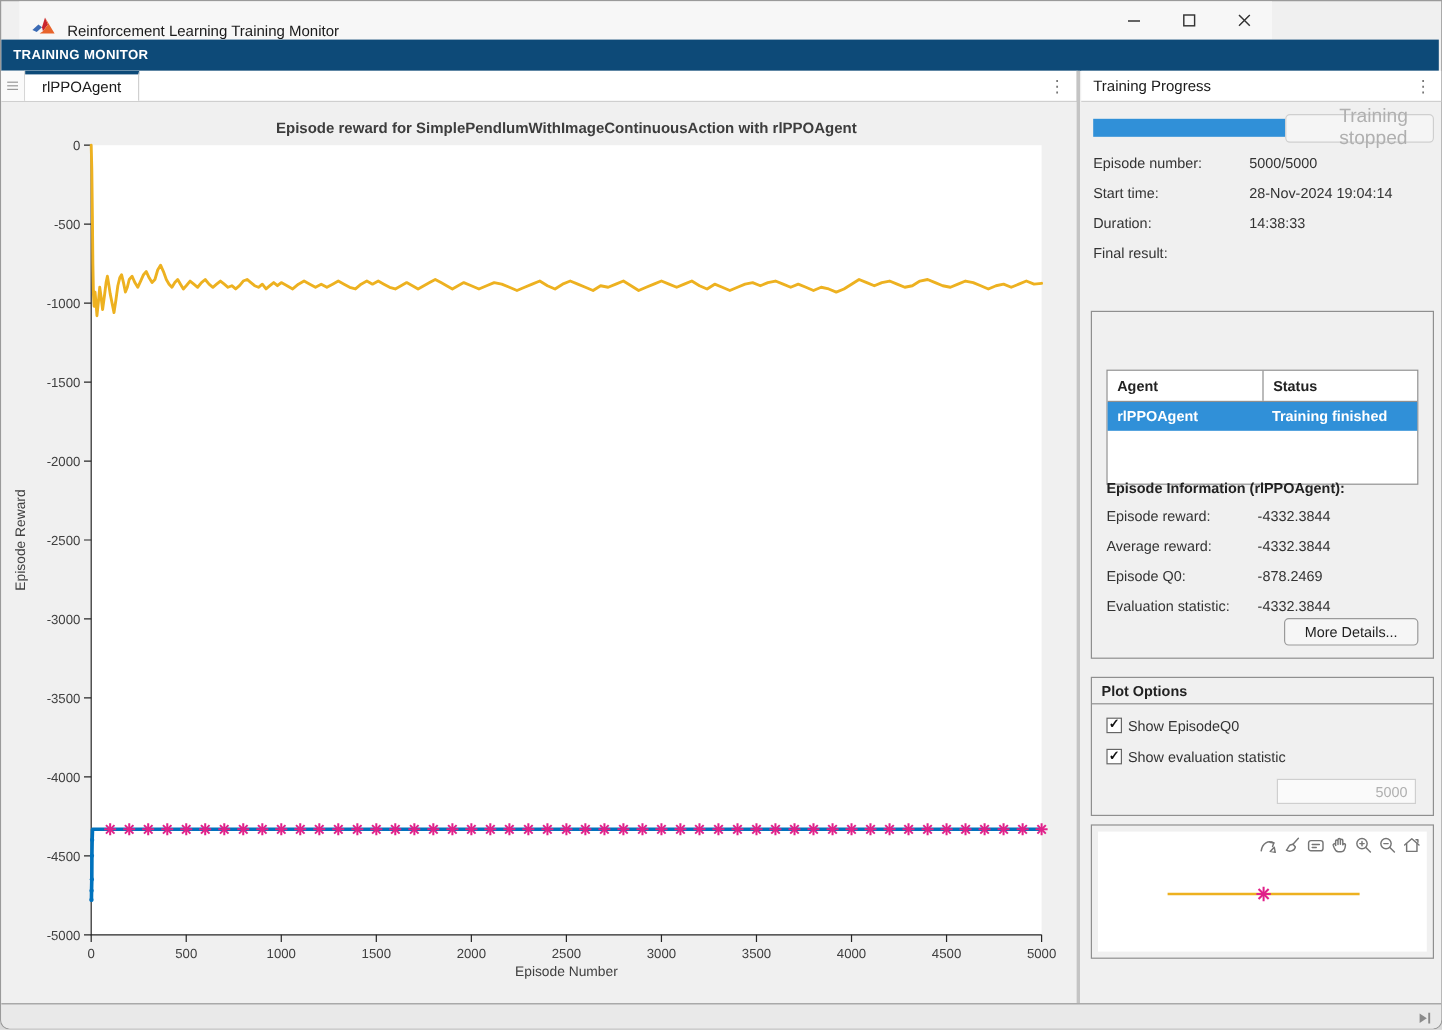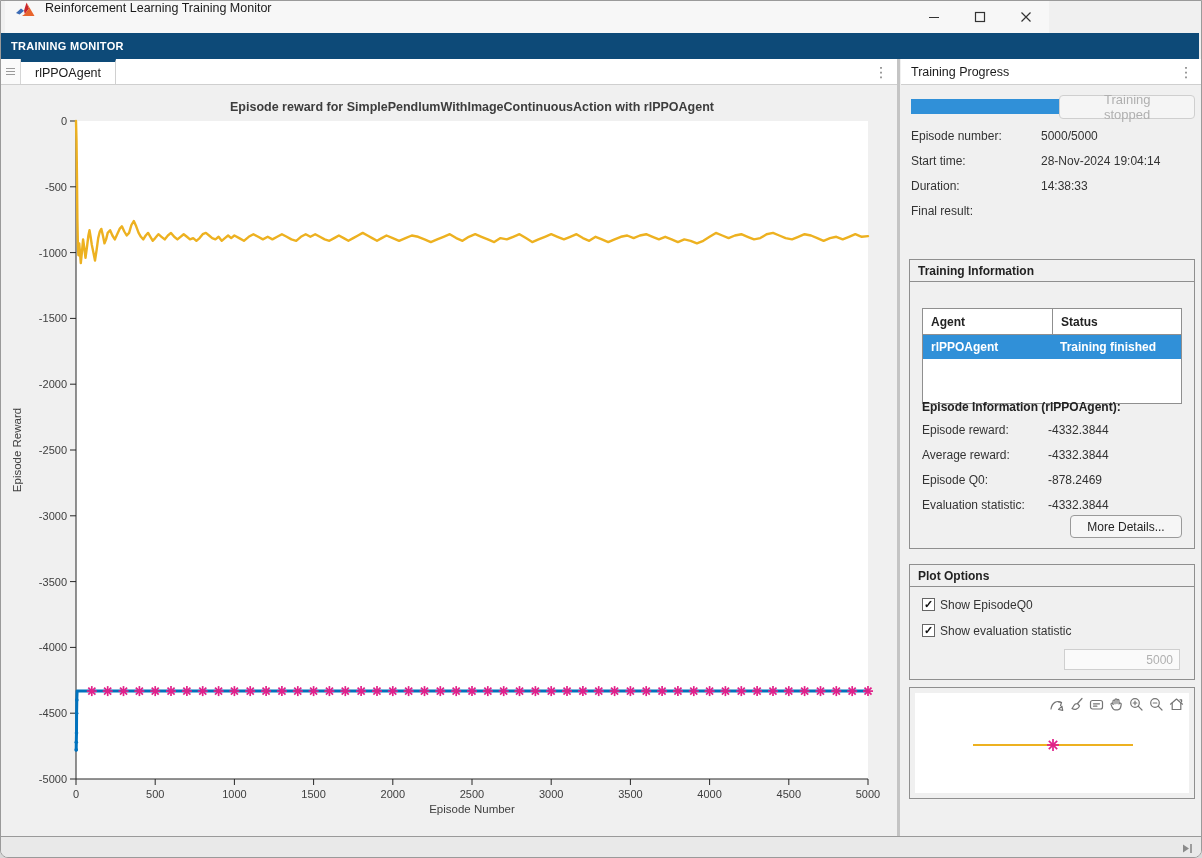--- a/index.html
+++ b/index.html
@@ -1,20 +1,20 @@
 <!DOCTYPE html>
 <html><head>
 <meta charset="utf-8">
 <style>
   html,body{margin:0;padding:0;background:#d8d8d8;font-family:"Liberation Sans",sans-serif;}
   *{box-sizing:border-box;}
   #win{position:relative;width:1202px;height:858px;background:#f0f0f0;border:1px solid #9a9a9a;
        border-radius:0 0 8px 8px;overflow:hidden;}
   
-  #titlebar{position:absolute;left:4px;top:0;width:1044px;height:32px;background:#f7f7f7;display:flex;align-items:flex-start;}
+  #titlebar{position:absolute;left:15px;top:0;width:1044px;height:32px;background:#f7f7f7;display:flex;align-items:flex-end;}
   #titlebar .logo{margin-left:10px;width:22px;height:20px;}
   #titlebar .wtitle{margin-left:8px;font-size:12.5px;color:#1a1a1a;}
   .wctrls{margin-left:auto;display:flex;height:100%;}
   .wctrl{width:46px;height:100%;display:flex;align-items:center;justify-content:center;color:#333;}
   
   #ribbon{position:absolute;left:0;top:32px;width:1198px;height:26px;background:#0d4a78;display:flex;align-items:center;}
   #ribbon .rtab{color:#fff;font-size:11px;font-weight:bold;letter-spacing:.3px;padding:0 10px;}
   
   #tabbar{position:absolute;left:0;top:58px;width:897px;height:26px;background:#fff;border-bottom:1px solid #cfcfcf;display:flex;align-items:stretch;}
   #tabgrip{width:20px;border-right:1px solid #d6d6d6;background:#fafafa;display:flex;align-items:center;justify-content:center;flex-direction:column;gap:2px;}
@@ -29,22 +29,22 @@
   
   #left-content{position:absolute;left:0;top:84px;width:896px;height:751px;background:#f0f0f0;}
   svg text.tick{font-size:11px;fill:#404040;}
   svg text.albl{font-size:11.5px;fill:#404040;}
   svg text.ctitle{font-size:12.5px;font-weight:bold;fill:#3d3d3d;}
   
   #right-content{position:absolute;left:900px;top:84px;width:302px;height:751px;background:#f0f0f0;font-size:12px;color:#333;}
   #progress-row{position:absolute;left:10px;top:8px;width:284px;height:28px;}
   #progress-track{position:absolute;left:0;top:6px;width:160px;height:15px;background:#e4e4e4;}
   #progress-fill{height:100%;width:100%;background:#3090d8;}
-  #stop-btn{position:absolute;right:0;top:2px;width:136px;height:24px;border:1px solid #cfcfcf;border-radius:4px;background:#f5f5f5;
-            color:#b0b0b0;font-size:13px;display:flex;align-items:center;justify-content:center;padding-left:44px;}
+  #stop-btn{position:absolute;right:0;top:2px;width:124px;height:24px;border:1px solid #cfcfcf;border-radius:4px;background:#f5f5f5;
+            color:#b0b0b0;font-size:16px;display:flex;align-items:center;justify-content:center;padding-left:44px;}
   #progress-fields{position:absolute;left:10px;top:44px;width:284px;}
   .kv{display:flex;margin-bottom:11px;line-height:14px;}
   .kl{width:130px;flex:0 0 130px;color:#333;}
   .kv-val{flex:1;color:#333;}
   .groupbox{position:absolute;left:8px;width:286px;border:1px solid #8f8f8f;background:#f0f0f0;}
   .gb-title{height:22px;line-height:22px;padding-left:8px;font-weight:bold;font-size:12px;color:#222;border-bottom:1px solid #8f8f8f;}
   
   #ti-box{top:174px;height:290px;}
   #agent-table{position:absolute;left:12px;top:48px;width:260px;height:96px;border:1px solid #8f8f8f;background:#fff;}
   .tr{display:flex;height:26px;align-items:center;}
@@ -408,21 +408,20 @@
         <div class="kv">
           <span class="kl">Duration:</span>
           <span class="kv-val">14:38:33</span>
         </div>
         <div class="kv">
           <span class="kl">Final result:</span>
         </div>
       </div>
 
     <div id="ti-box" class="groupbox">
-      <div class="gb-title">Training Information</div>
       <div id="agent-table">
         <div id="agent-thead" class="tr">
             <div class="td">Agent</div>
             <div class="td">Status</div>
           </div>
         <div id="agent-tbody">
             <div class="tr selected" style="background: rgb(48, 144, 216);">
               <div class="td">rlPPOAgent</div>
               <div class="td">Training finished</div>
             </div>

